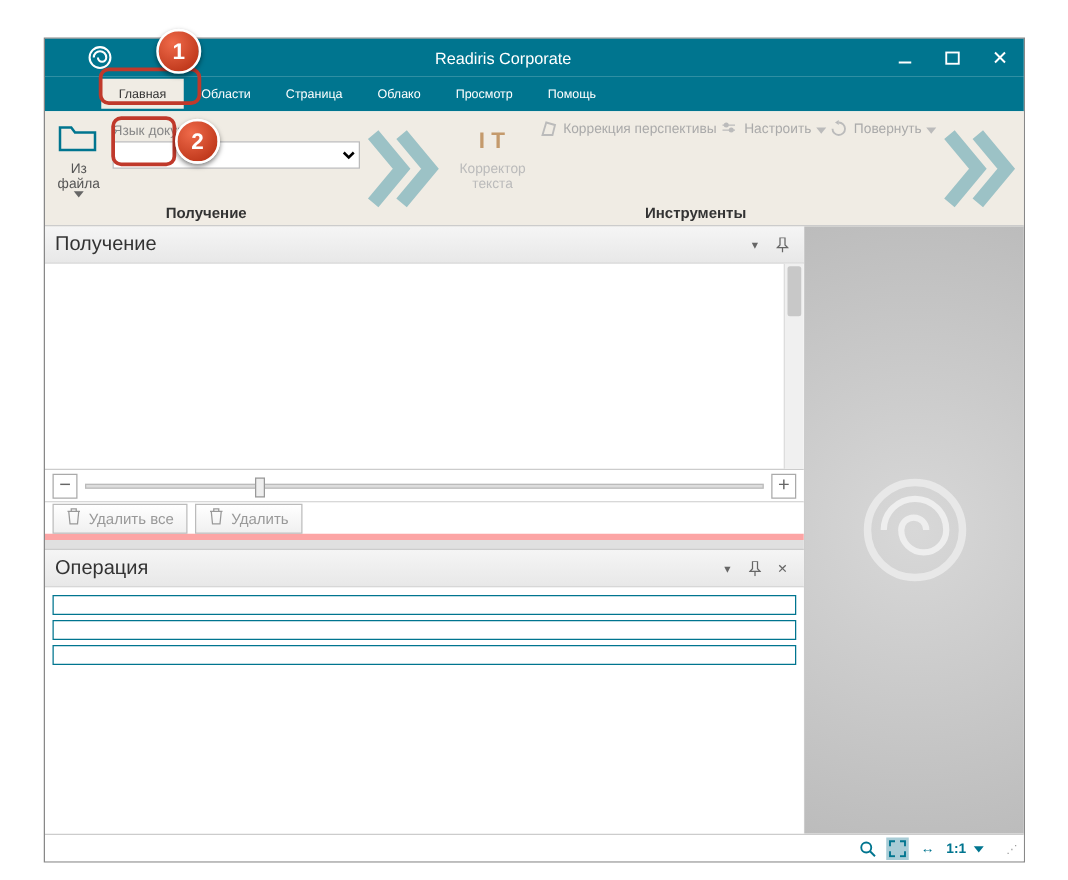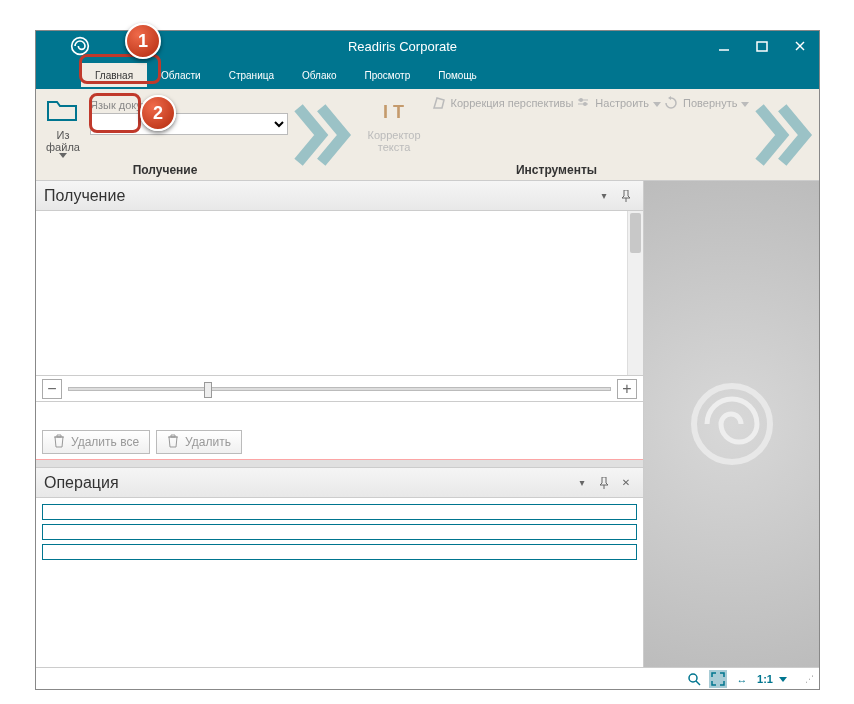--- a/index.html
+++ b/index.html
@@ -41,21 +41,21 @@
 .panel-header { height: 30px; background: linear-gradient(#f5f5f5,#e8e8e8); border-bottom: 1px solid #ccc; display: flex; align-items: center; padding: 0 8px; font-size: 16px; color: #333; }
 .panel-header .spacer { flex: 1; }
 .panel-header .hdr-icon { width: 18px; height: 18px; display: flex; align-items: center; justify-content: center; color: #666; cursor: pointer; margin-left: 4px; font-size: 10px; }
 .pages-body { height: 165px; background: #fff; position: relative; border-bottom: 1px solid #ccc; }
 .vscroll { position: absolute; right: 0; top: 0; bottom: 0; width: 16px; background: #f0f0f0; border-left: 1px solid #ddd; }
 .vscroll .thumb { position: absolute; left: 2px; right: 2px; top: 2px; height: 40px; background: #c8c8c8; border-radius: 2px; }
 .zoom-row { height: 26px; display: flex; align-items: center; padding: 0 6px; gap: 6px; border-bottom: 1px solid #ccc; background: #fff; }
 .sqbtn { width: 20px; height: 20px; border: 1px solid #aaa; background: #fff; display: flex; align-items: center; justify-content: center; cursor: pointer; color: #666; }
 .slider-track { flex: 1; height: 4px; background: #ddd; border: 1px solid #bbb; position: relative; }
 .slider-thumb { position: absolute; top: -6px; left: 25%; width: 8px; height: 16px; background: #eee; border: 1px solid #999; }
-.delete-row { height: 30px; display: flex; align-items: flex-start; gap: 6px; padding: 0 6px; border-bottom: 1px solid #fca5a5; background: #fff; margin-top: 28px; }
+.delete-row { height: 30px; display: flex; align-items: center; gap: 6px; padding: 0 6px; border-bottom: 5px solid #fca5a5; background: #fff; }
 .del-btn { height: 24px; border: 1px solid #bbb; background: linear-gradient(#fff,#f0f0f0); display: flex; align-items: center; gap: 6px; padding: 0 10px; cursor: pointer; color: #999; font-size: 12px; }
 
 .spacer-strip { height: 8px; background: #e0e0e0; border-bottom: 1px solid #ccc; }
 .ops-body { flex: 1; background: #fff; padding: 6px; overflow: hidden; }
 .op-row { height: 16px; border: 1px solid #00758f; margin-bottom: 4px; background: #fff; }
 
 .preview { width: 175px; background: radial-gradient(circle at 50% 50%, #d8d8d8, #bcbcbc); display: flex; align-items: center; justify-content: center; }
 
 
 .statusbar { height: 22px; background: #fff; border-top: 1px solid #ccc; display: flex; align-items: center; justify-content: flex-end; padding: 0 6px; gap: 6px; font-size: 11px; color: #00758f; }

